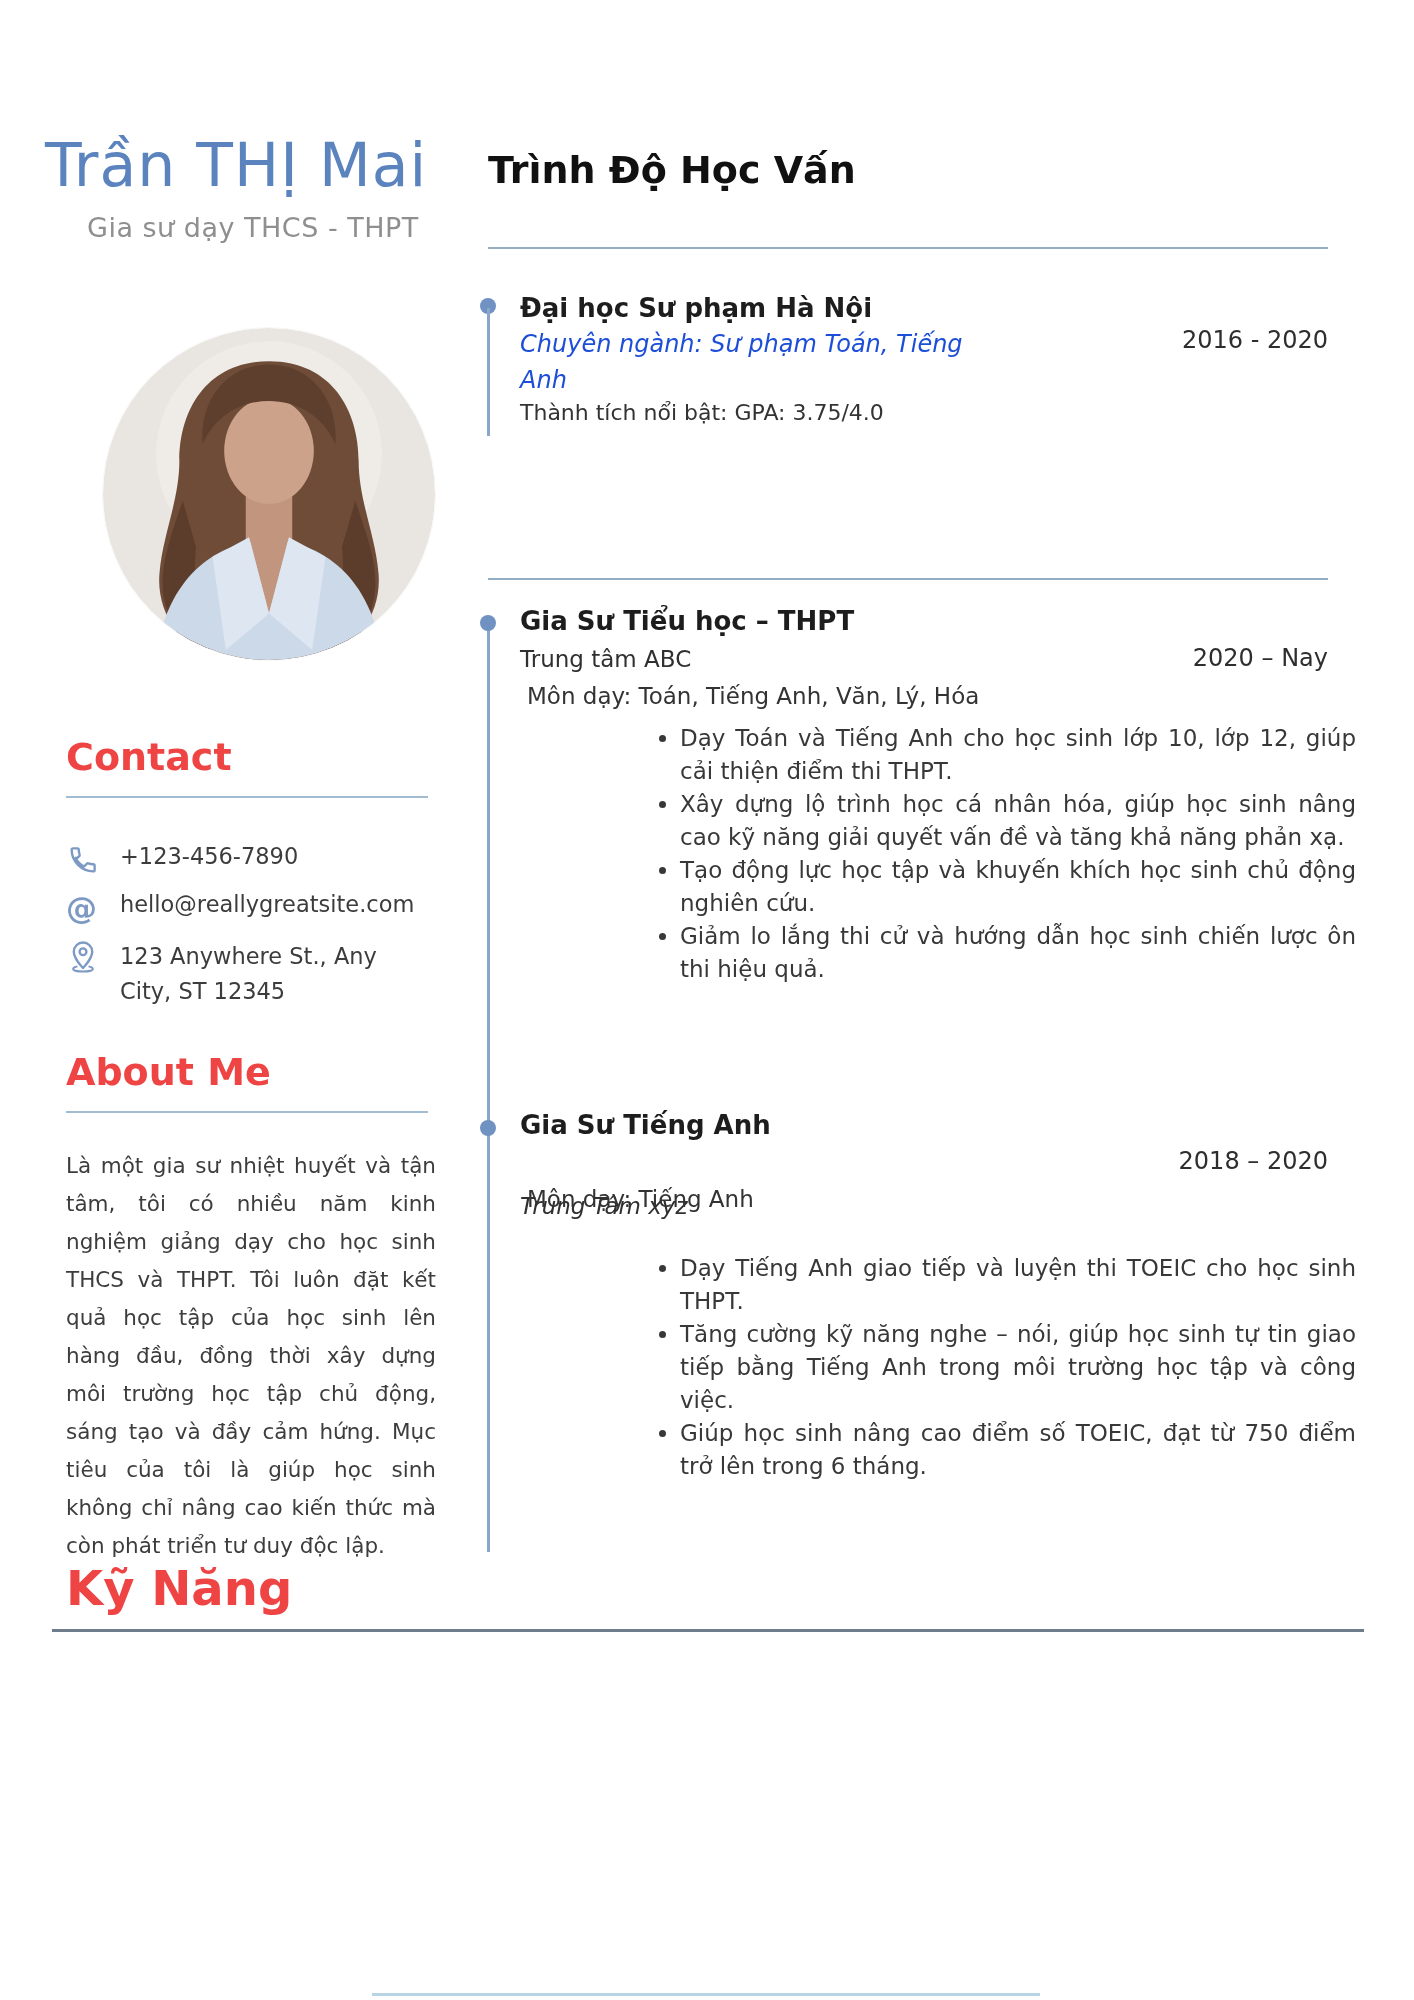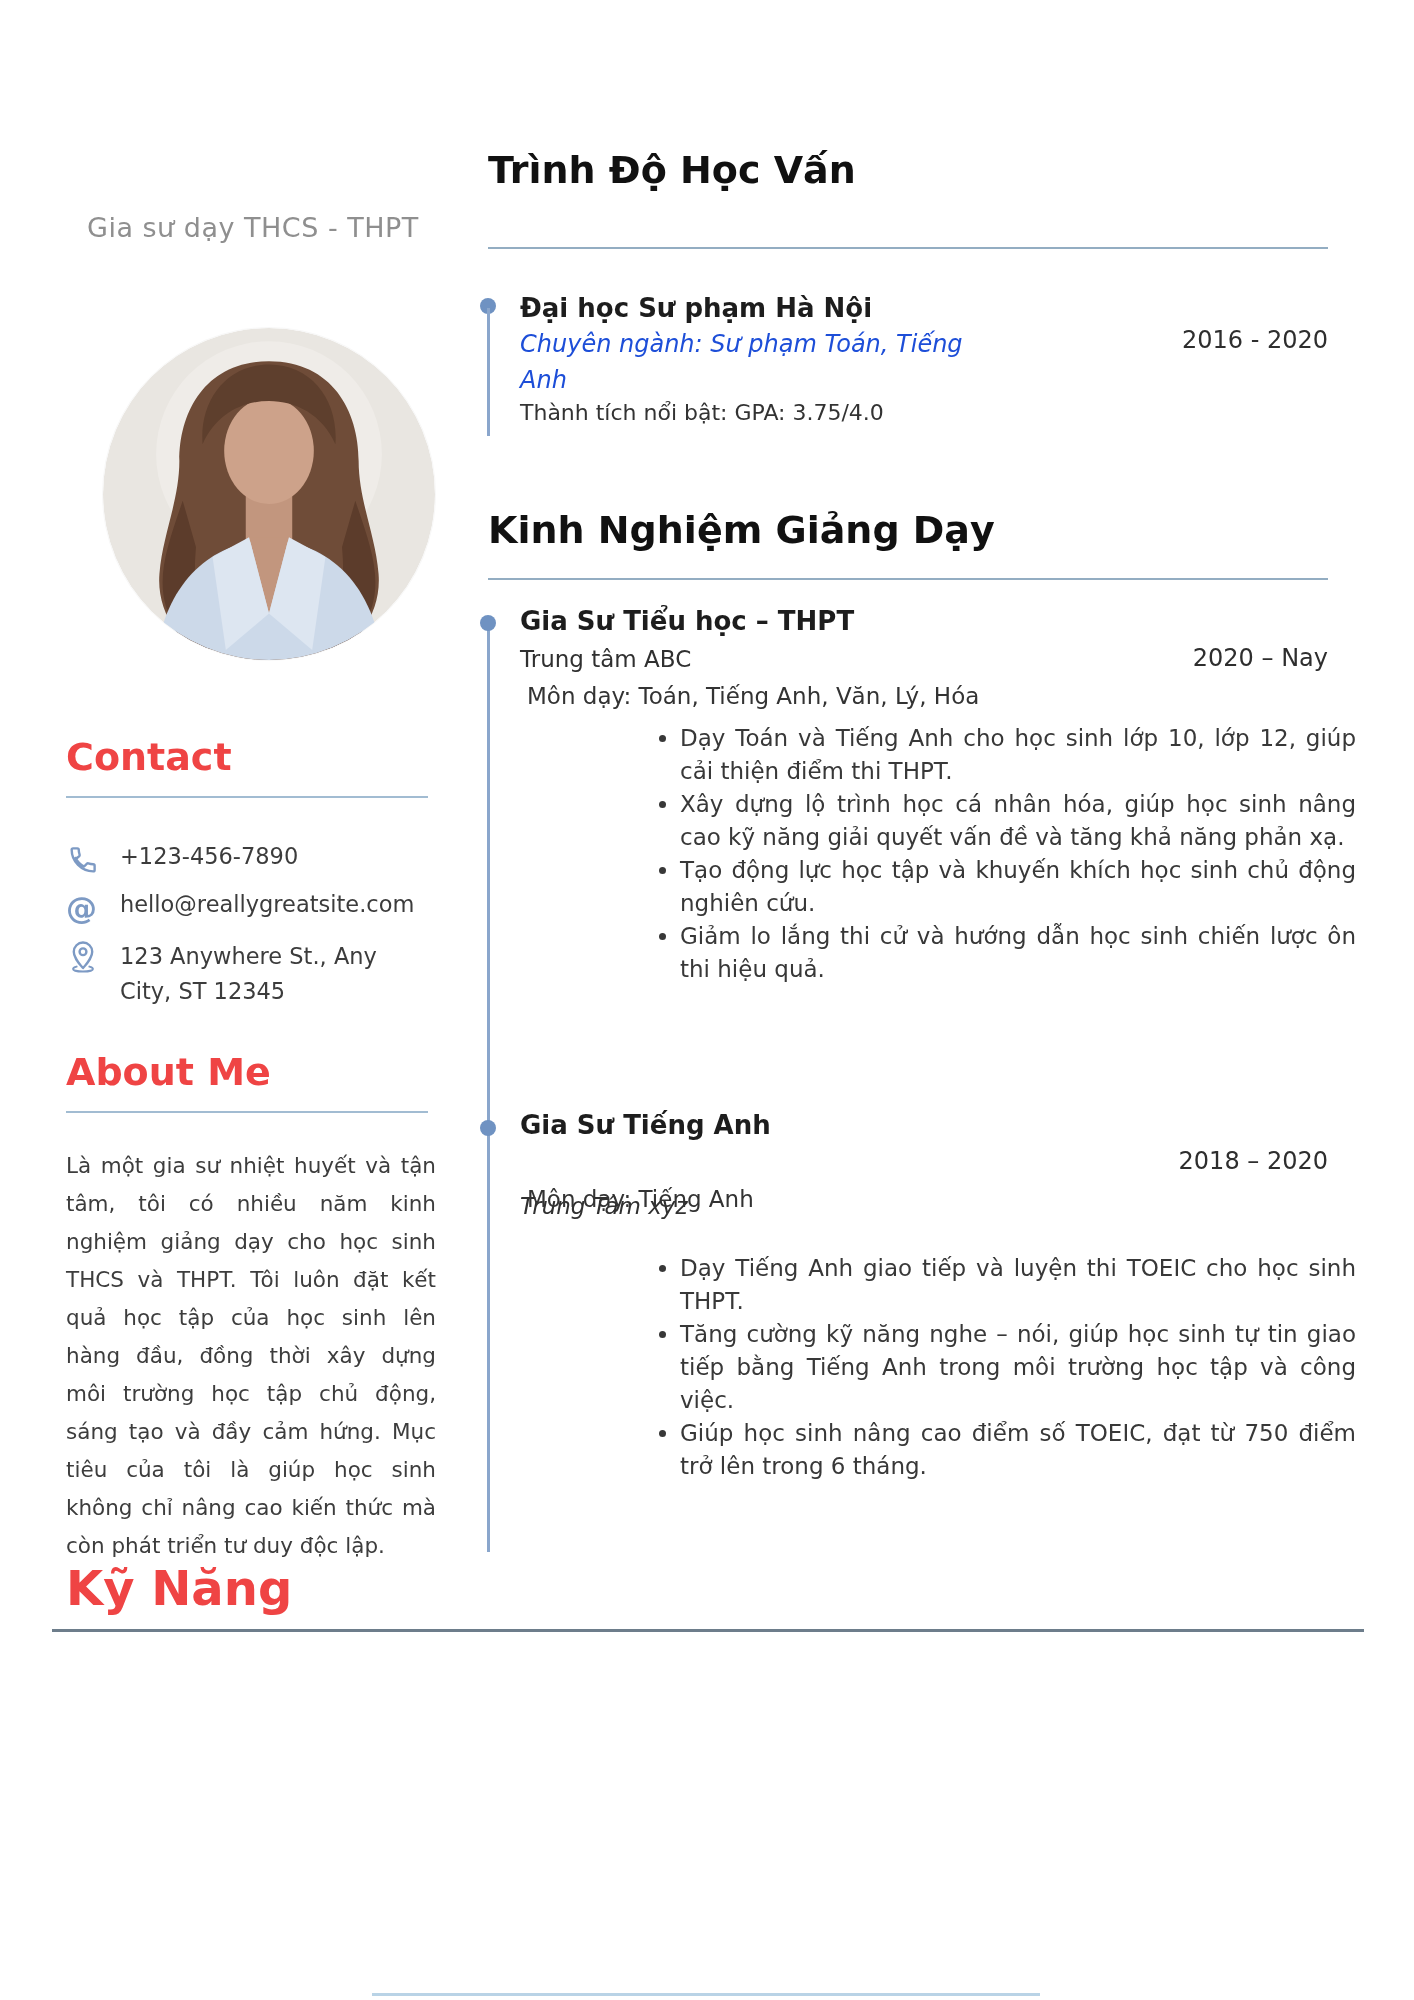--- a/index.html
+++ b/index.html
@@ -31,20 +31,21 @@
   .blist{margin:0;padding-left:28px;list-style:disc;}
   .blist li{font-size:23px;line-height:33px;text-align:justify;color:#383838;margin:0;}
   .skills-list{margin:0;padding-left:34px;list-style:disc;}
   .skills-list li{font-size:26px;line-height:33px;color:#242424;margin-bottom:36px;}
 </style>
 </head>
 <body>
 
 <div class="page">
 
+  <div class="abs name" style="left:45px;top:130px;">Trần THỊ Mai</div>
   <div class="abs subtitle" style="left:87px;top:212px;">Gia sư dạy THCS - THPT</div>
 
   <div class="abs photo-wrap" style="left:103px;top:328px;width:332px;height:332px;">
     <svg viewBox="0 0 100 100" width="332" height="332">
       <circle cx="50" cy="50" r="50" fill="#e9e6e1"></circle>
       <circle cx="50" cy="38" r="34" fill="#efece8"></circle>
 
       <path d="M50 10 C31 10 23 25 23 40 C23 52 18 62 17 74 C16 86 24 96 32 100 L68 100 C76 96 84 86 83 74 C82 62 77 52 77 40 C77 25 69 10 50 10 Z" fill="#6f4c38"></path>
       <path d="M24 52 C20 64 16 74 19 84 C22 92 28 97 34 99 C28 90 27 78 28 66 Z" fill="#5c3c2b"></path>
       <path d="M76 52 C80 64 84 74 81 84 C78 92 72 97 66 99 C72 90 73 78 72 66 Z" fill="#5c3c2b"></path>
@@ -100,21 +101,20 @@
   <div class="rule" style="left:488px;top:247px;width:840px;background:#93adc2;"></div>
 
   <div class="tdot" style="left:480px;top:298px;"></div>
   <div class="tline" style="left:487px;top:308px;height:128px;"></div>
 
   <div class="abs etitle" style="left:520px;top:293px;">Đại học Sư phạm Hà Nội</div>
   <div class="abs emajor" style="left:520px;top:326px;width:460px;">Chuyên ngành: Sư phạm Toán, Tiếng Anh</div>
   <div class="abs esub" style="left:520px;top:400px;font-size:22px;">Thành tích nổi bật: GPA: 3.75/4.0</div>
   <div class="edate" style="left:1098px;top:326px;">2016 - 2020</div>
 
-  <div class="abs h-right" style="left:488px;top:508px;">Kinh Nghiệm Giảng Dạy</div>
   <div class="rule" style="left:488px;top:578px;width:840px;background:#93adc2;"></div>
 
   <div class="tline" style="left:487px;top:625px;height:927px;"></div>
   <div class="tdot" style="left:480px;top:615px;"></div>
   <div class="tdot" style="left:480px;top:1120px;"></div>
 
   <div class="abs etitle" style="left:520px;top:606px;">Gia Sư Tiểu học – THPT</div>
   <div class="abs eorg" style="left:520px;top:646px;">Trung tâm ABC</div>
   <div class="abs esub" style="left:527px;top:683px;">Môn dạy: Toán, Tiếng Anh, Văn, Lý, Hóa</div>
   <div class="edate" style="left:1098px;top:644px;">2020 – Nay</div>

